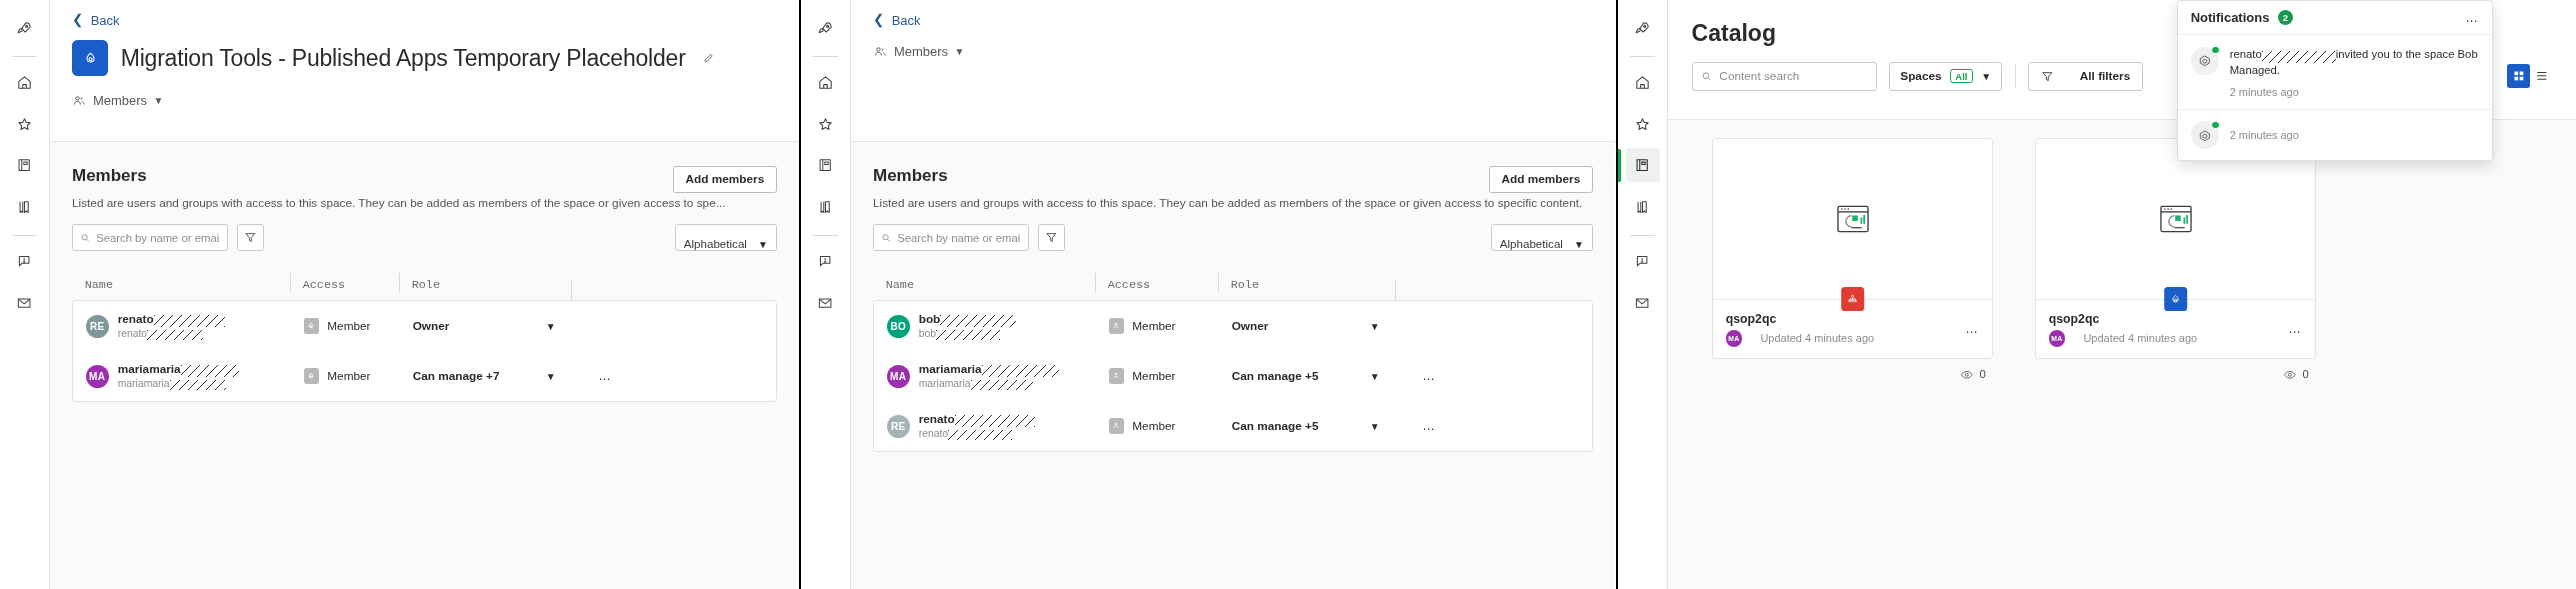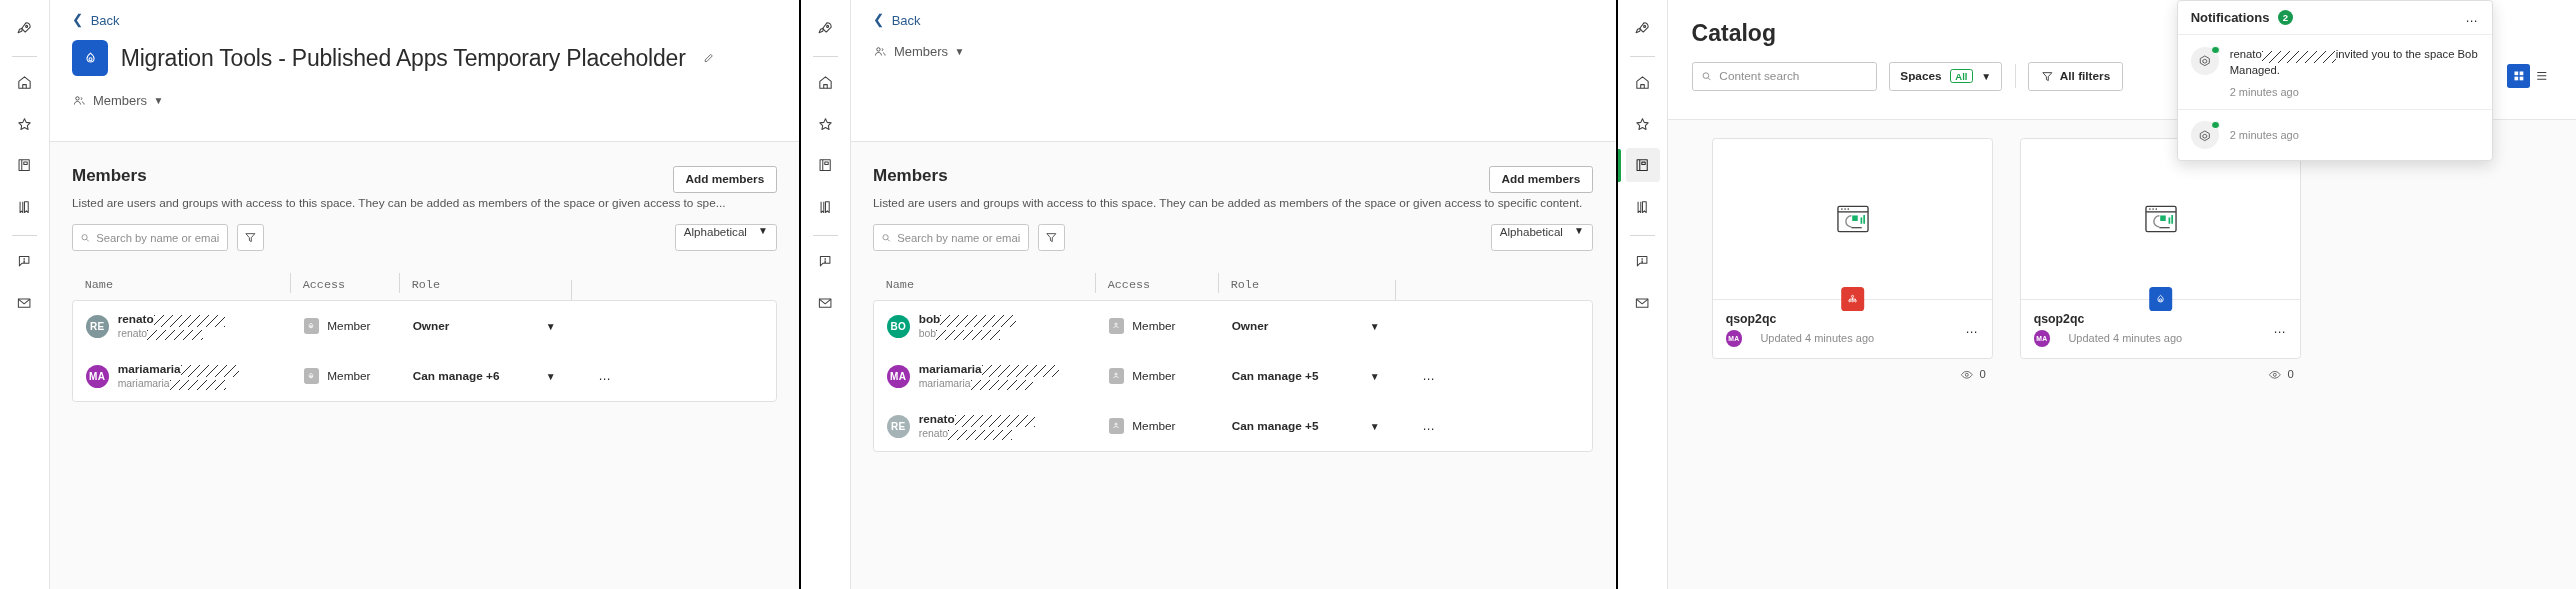--- a/index.html
+++ b/index.html
@@ -58,21 +58,21 @@
   .m-search {
     width: 156px; height: 27px; border: 0.9px solid #c9c9c9; border-radius: 2.7px; background: #fff;
     display: flex; align-items: center; gap: 5.4px; padding: 0 7.3px;
   }
   .m-search input { border: 0; outline: 0; font-size: 11.3px; color: #4d4d4d; width: 100%;
                     font-family: "Liberation Sans", sans-serif; background: transparent; }
   .m-search input::placeholder { color: #8e8e8e; }
   .sq-btn { width: 27px; height: 27px; border: 0.9px solid #c9c9c9; border-radius: 2.7px; background: #fff;
             display: flex; align-items: center; justify-content: center; cursor: pointer; }
   .sort-btn { margin-left: auto; height: 27px; border: 0.9px solid #c9c9c9; border-radius: 2.7px; background: #fff;
-              display: flex; align-items: flex-start; gap: 11px; padding: 0 8.2px; font-size: 11.6px; color: #3a3a3a; cursor: pointer; }
+              display: flex; align-items: flex-end; gap: 11px; padding: 0 8.2px; font-size: 11.6px; color: #3a3a3a; cursor: pointer; }
   .addbtn { position: absolute; right: 22px; top: 23.6px; height: 27px; border: 0.9px solid #bcbcbc;
             border-radius: 2.7px; background: #fff; padding: 0 11.8px; font-size: 11.8px; color: #2b2b2b;
             font-weight: 600; cursor: pointer; font-family: "Liberation Sans", sans-serif; }
 
   
   .tbl { margin-top: 18px; }
   .thead { display: flex; align-items: center; height: 31px; font-size: 11.8px; color: #6b6b6b; font-family: Liberation Mono, monospace; }
   .th { padding-left: 12.7px; position: relative; }
   .th.sepline::before { content:""; position:absolute; left:0; top:-4.5px; height:20px; width:0.9px; background:#d8d8d8; }
   .trows { border: 0.9px solid #e0e0e0; border-radius: 3.6px; background: #fff; }
@@ -102,30 +102,30 @@
   .cat-search input { border:0; outline:0; width:100%; font-size: 11.8px; color:#4d4d4d; background:transparent;
                       font-family: "Liberation Sans", sans-serif; }
   .cat-search input::placeholder { color: #8e8e8e; }
   .spaces-btn { height: 29px; border: 0.9px solid #c9c9c9; border-radius: 2.7px; background: #fff;
                 display: flex; align-items: center; gap: 8.2px; padding: 0 10px; font-size: 11.8px;
                 font-weight: 700; color: #2b2b2b; cursor: pointer; }
   .pill-all { border: 0.9px solid #16a34a; color: #16a34a; border-radius: 2.7px; font-size: 9.5px;
               font-weight: 600; padding: 0.9px 4.5px; }
   .vsep { width: 0.9px; height: 23.6px; background: #dcdcdc; }
   .filters-btn { height: 29px; border: 0.9px solid #c9c9c9; border-radius: 2.7px; background: #fff;
-                 display: flex; align-items: center; gap: 6px; padding: 0 11.8px; font-size: 11.8px;
+                 display: flex; align-items: center; gap: 26px; padding: 0 11.8px; font-size: 11.8px;
                  font-weight: 700; color: #2b2b2b; cursor: pointer; }
   .view-toggle { position: absolute; right: 22px; top: 64px; display: flex; gap: 0; }
   .vt { width: 23.6px; height: 23.6px; display: flex; align-items: center; justify-content: center;
         border-radius: 2.7px; cursor: pointer; }
   .vt.on { background: #1a5cc8; color: #fff; }
   .vt.off { color: #3d3d3d; }
 
   .cat-body { position: absolute; left: 0; right: 0; top: 120px; bottom: 0; background: #fafafa; padding: 18px 0 0 44px; }
-  .cards { display: flex; gap: 27px; }
+  .cards { display: flex; gap: 42px; }
   .card { width: 281px; background: #fff; border: 0.9px solid #e2e2e2; border-radius: 3.6px; position: relative; }
   .card-thumb { height: 160px; display: flex; align-items: center; justify-content: center; position: relative; }
   .card-badge { position: absolute; bottom: -11.8px; left: 50%; transform: translateX(-50%);
                 width: 23.6px; height: 23.6px; border-radius: 3.6px; display: flex; align-items: center; justify-content: center; }
   .card-foot { border-top: 0.9px solid #e8e8e8; padding: 11.8px 12.7px 11.8px 12.7px; display: flex; align-items: center; }
   .card-name { font-size: 12.3px; font-weight: 700; color: #2b2b2b; }
   .card-meta { display: flex; align-items: center; gap: 6.4px; margin-top: 4.5px; }
   .card-meta span.t { font-size: 11px; color: #8c8c8c; margin-left: 12px; }
   .card-dots { margin-left: auto; letter-spacing: 1.4px; color: #2b2b2b; font-size: 12.7px; cursor: pointer; }
   .card-views { display: flex; align-items: center; justify-content: flex-end; gap: 5.4px;
@@ -312,21 +312,21 @@
             <div class="td" style="width:109px">
               <span class="acc-ico">
                 <svg width="10" height="10" viewBox="0 0 24 24" fill="none" stroke="#fff" stroke-width="2">
                     <path d="M12 5c-2.8 2.3-4.4 4.4-4.4 6.7A4.4 4.4 0 0 0 16.4 12c0-2.3-1.6-4.4-4.4-7z"></path>
                     <circle cx="12" cy="13" r="1.9"></circle>
                   </svg>
               </span>
               <span class="acc-txt">Member</span>
             </div>
             <div class="td" style="width:172px; justify-content:space-between; padding-right:16.3px">
-              <span class="role-txt">Can manage +6</span>
+              <span class="role-txt">Can manage +7</span>
               <span class="cdn">▼</span>
             </div>
             <div class="td" style="width:54px; justify-content:center">
               <span class="dots">…</span>
             </div>
           </div>
         </div>
       </div>
     </div>
   </div>

